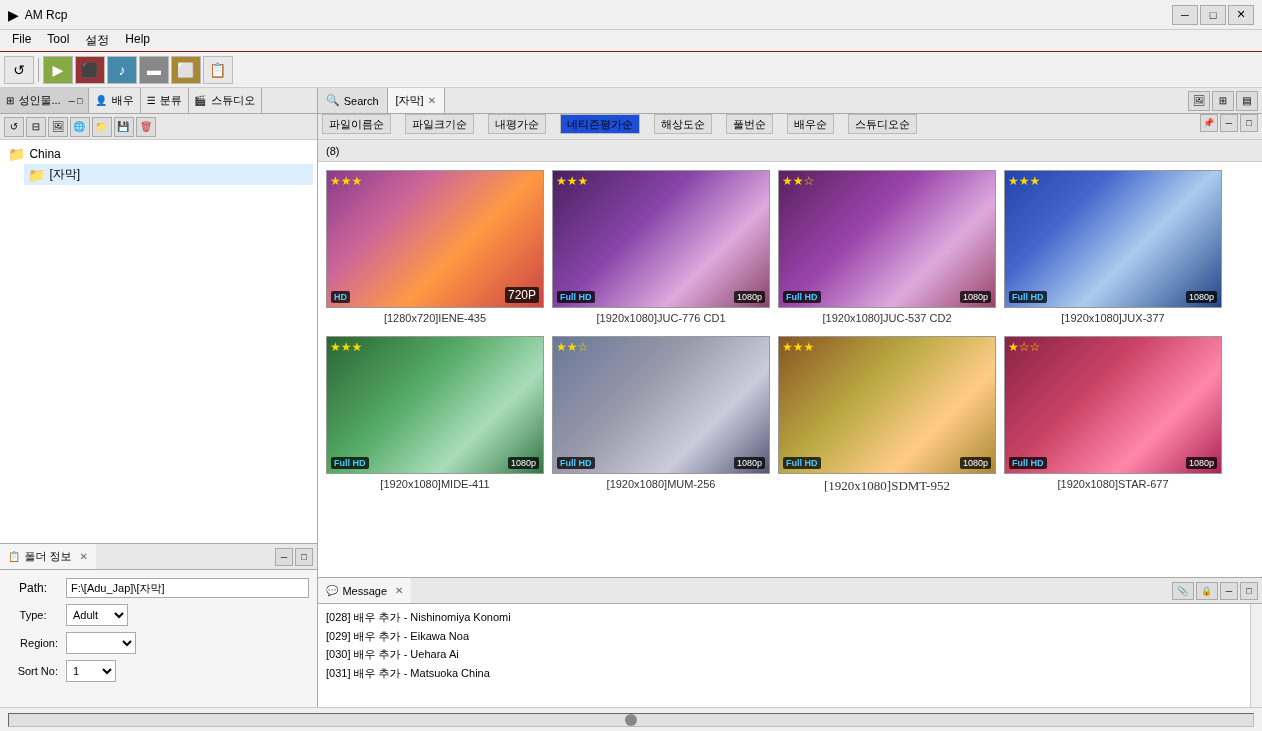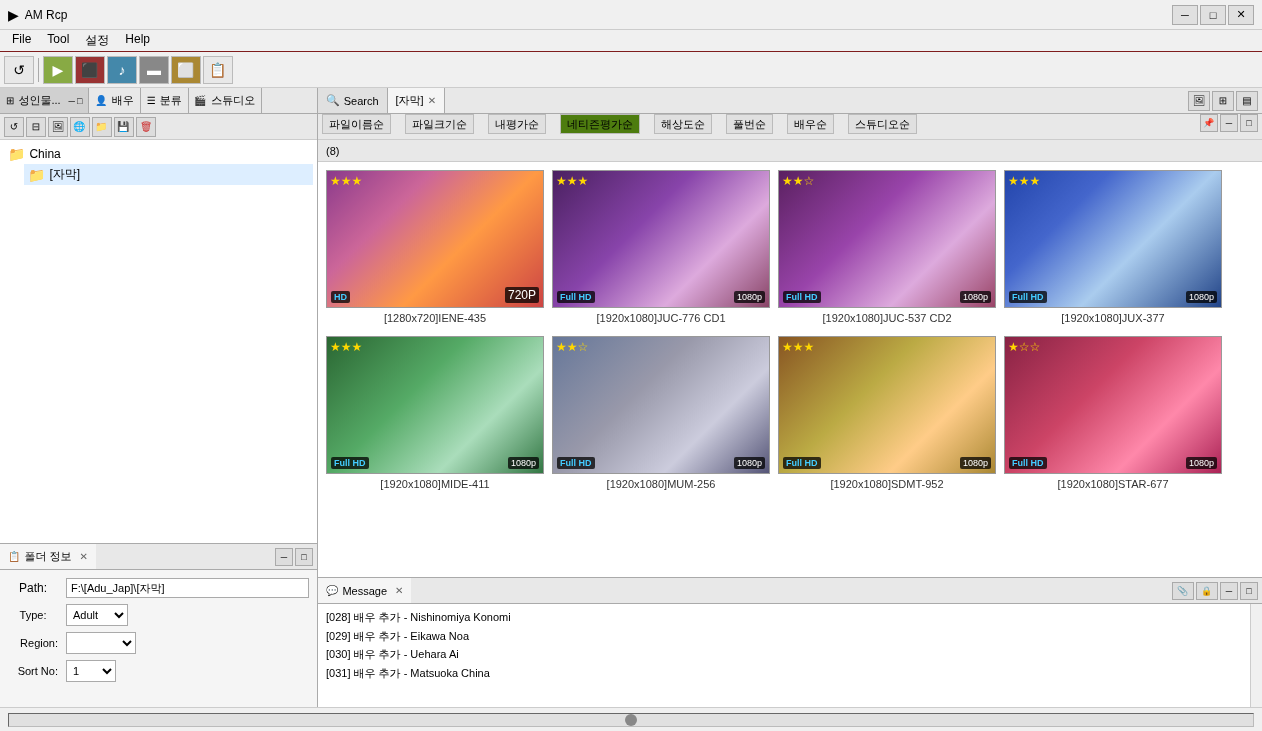--- a/index.html
+++ b/index.html
@@ -172,21 +172,21 @@
         <button style="width:22px; height:20px; background:#ddd; border:1px solid #aaa; cursor:pointer; font-size:10px;">🖼</button>
         <button style="width:22px; height:20px; background:#ddd; border:1px solid #aaa; cursor:pointer; font-size:10px;">⊞</button>
         <button style="width:22px; height:20px; background:#ddd; border:1px solid #aaa; cursor:pointer; font-size:10px;">▤</button>
       </div>
     </div>
 
     <div style="height:26px; background:#e8e8e8; display:flex; align-items:flex-start; padding:0 4px; gap:14px; border-bottom:1px solid #ccc;">
       <button style="padding:2px 6px; font-size:11px; background:#e0e0e0; border:1px solid #bbb; cursor:pointer; height:20px;">파일이름순</button>
       <button style="padding:2px 6px; font-size:11px; background:#e0e0e0; border:1px solid #bbb; cursor:pointer; height:20px;">파일크기순</button>
       <button style="padding:2px 6px; font-size:11px; background:#e0e0e0; border:1px solid #bbb; cursor:pointer; height:20px;">내평가순</button>
-      <button style="padding:2px 6px; font-size:11px; background:#4d7c0f; border:1px solid #bbb; cursor:pointer; height:20px;">네티즌평가순</button>
+      <button style="padding:2px 6px; font-size:11px; background:#1d4ed8; border:1px solid #bbb; cursor:pointer; height:20px;">네티즌평가순</button>
       <button style="padding:2px 6px; font-size:11px; background:#e0e0e0; border:1px solid #bbb; cursor:pointer; height:20px;">해상도순</button>
       <button style="padding:2px 6px; font-size:11px; background:#e0e0e0; border:1px solid #bbb; cursor:pointer; height:20px;">풀번순</button>
       <button style="padding:2px 6px; font-size:11px; background:#e0e0e0; border:1px solid #bbb; cursor:pointer; height:20px;">배우순</button>
       <button style="padding:2px 6px; font-size:11px; background:#e0e0e0; border:1px solid #bbb; cursor:pointer; height:20px;">스튜디오순</button>
       <div style="margin-left:auto; display:flex; gap:2px;">
         <button style="width:18px; height:18px; background:#ddd; border:1px solid #aaa; cursor:pointer; font-size:9px;">📌</button>
         <button style="width:18px; height:18px; background:#ddd; border:1px solid #aaa; cursor:pointer; font-size:9px;">─</button>
         <button style="width:18px; height:18px; background:#ddd; border:1px solid #aaa; cursor:pointer; font-size:9px;">□</button>
       </div>
     </div>
@@ -256,21 +256,21 @@
           </div>
           <span style="font-size:11px; margin-top:4px; text-align:center; max-width:218px; color:#333;">[1920x1080]MUM-256</span>
         </div>
 
         <div style="display:flex; flex-direction:column; align-items:center; cursor:pointer;">
           <div style="width:218px; height:138px; background:linear-gradient(135deg, #885522 0%, #BBAA44 40%, #FFCC88 70%, #AA8833 100%); border:1px solid #999; position:relative; overflow:hidden;">
             <div style="position:absolute; top:3px; left:3px; color:gold; font-size:12px;">★★★</div>
             <div style="position:absolute; bottom:4px; left:4px; background:rgba(0,0,0,0.75); color:#44ccff; font-size:9px; padding:1px 3px; border-radius:2px; font-weight:bold;">Full HD</div>
             <div style="position:absolute; bottom:4px; right:4px; background:rgba(0,0,0,0.75); color:white; font-size:9px; padding:1px 3px; border-radius:2px;">1080p</div>
           </div>
-          <span style="font-size:11px; margin-top:4px; text-align:center; max-width:218px; color:#333;">[1920x1080]SDMT-952</span>
+          <span style="font-size:13px; margin-top:4px; text-align:center; max-width:218px; color:#333;font-family:Liberation Serif, serif;">[1920x1080]SDMT-952</span>
         </div>
 
         <div style="display:flex; flex-direction:column; align-items:center; cursor:pointer;">
           <div style="width:218px; height:138px; background:linear-gradient(135deg, #882244 0%, #CC4466 40%, #FF88AA 70%, #AA2255 100%); border:1px solid #999; position:relative; overflow:hidden;">
             <div style="position:absolute; top:3px; left:3px; color:gold; font-size:12px;">★☆☆</div>
             <div style="position:absolute; bottom:4px; left:4px; background:rgba(0,0,0,0.75); color:#44ccff; font-size:9px; padding:1px 3px; border-radius:2px; font-weight:bold;">Full HD</div>
             <div style="position:absolute; bottom:4px; right:4px; background:rgba(0,0,0,0.75); color:white; font-size:9px; padding:1px 3px; border-radius:2px;">1080p</div>
           </div>
           <span style="font-size:11px; margin-top:4px; text-align:center; max-width:218px; color:#333;">[1920x1080]STAR-677</span>
         </div>

